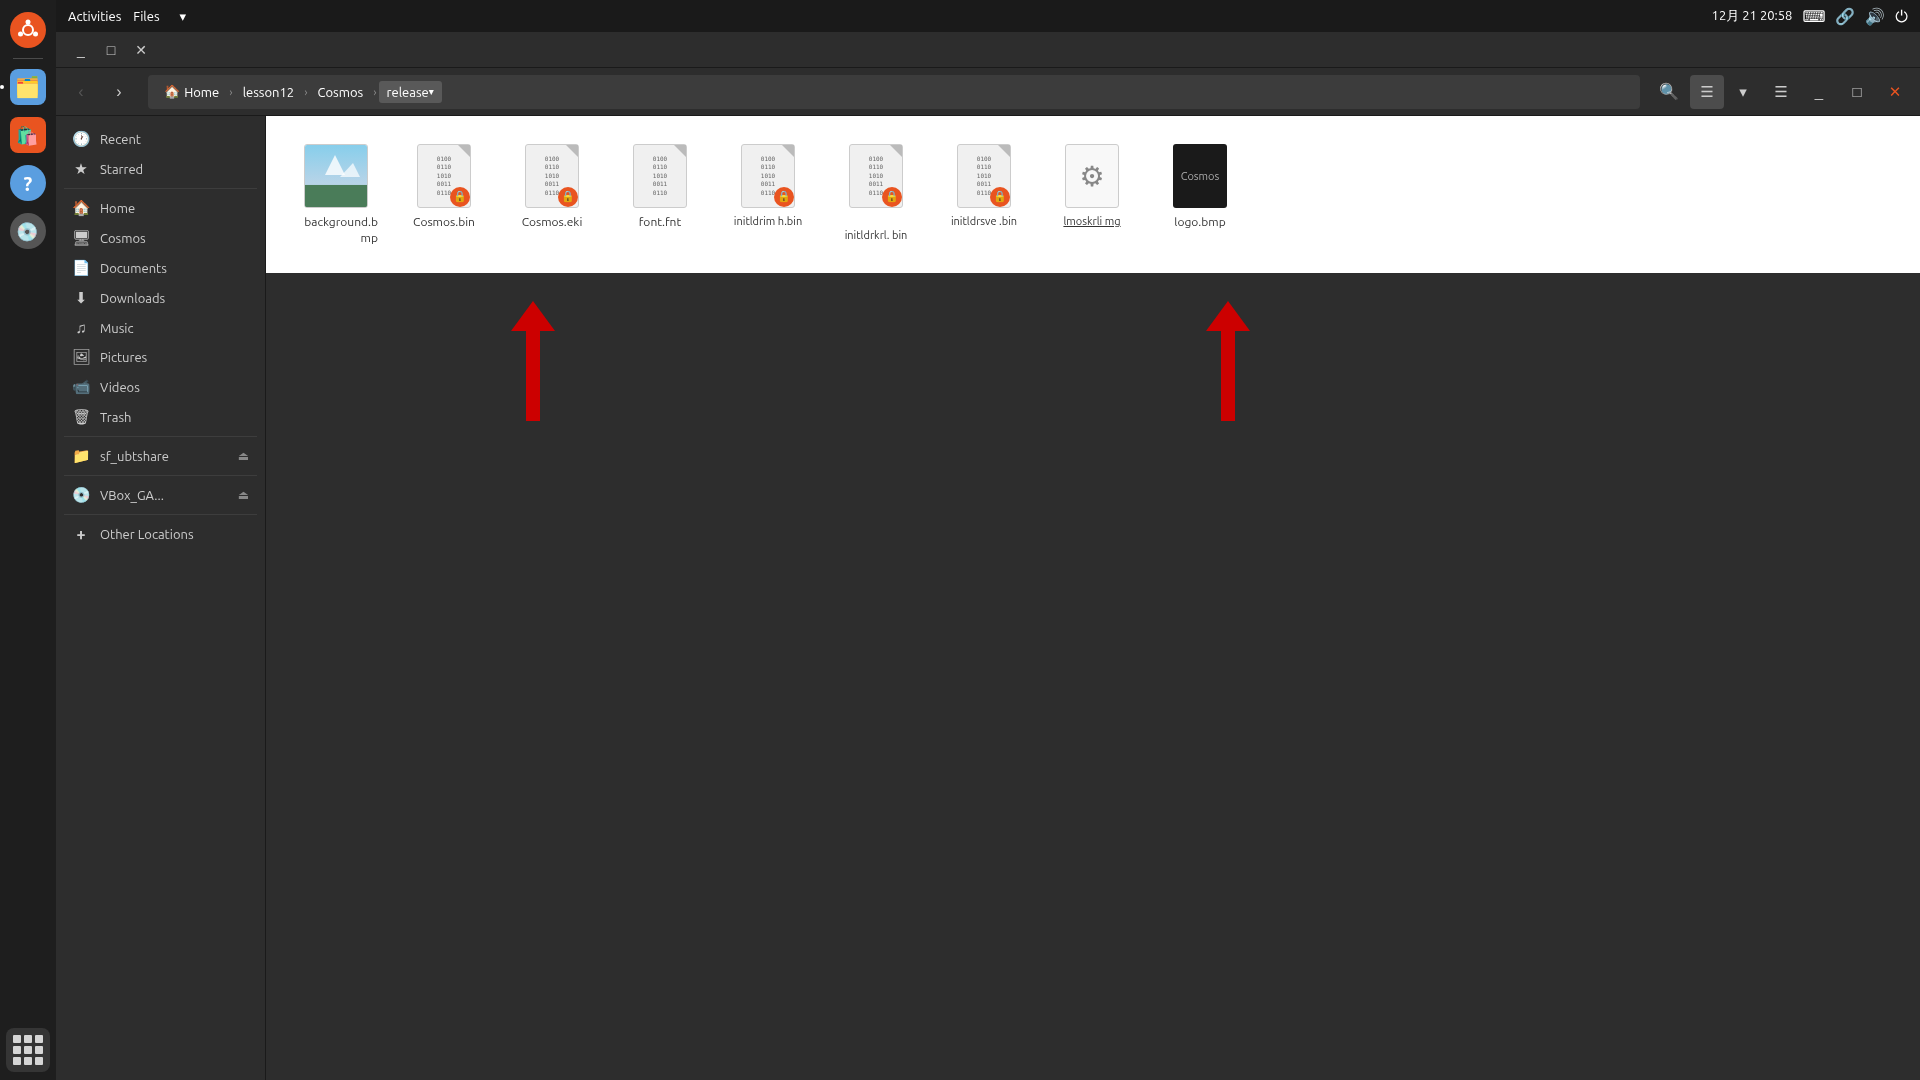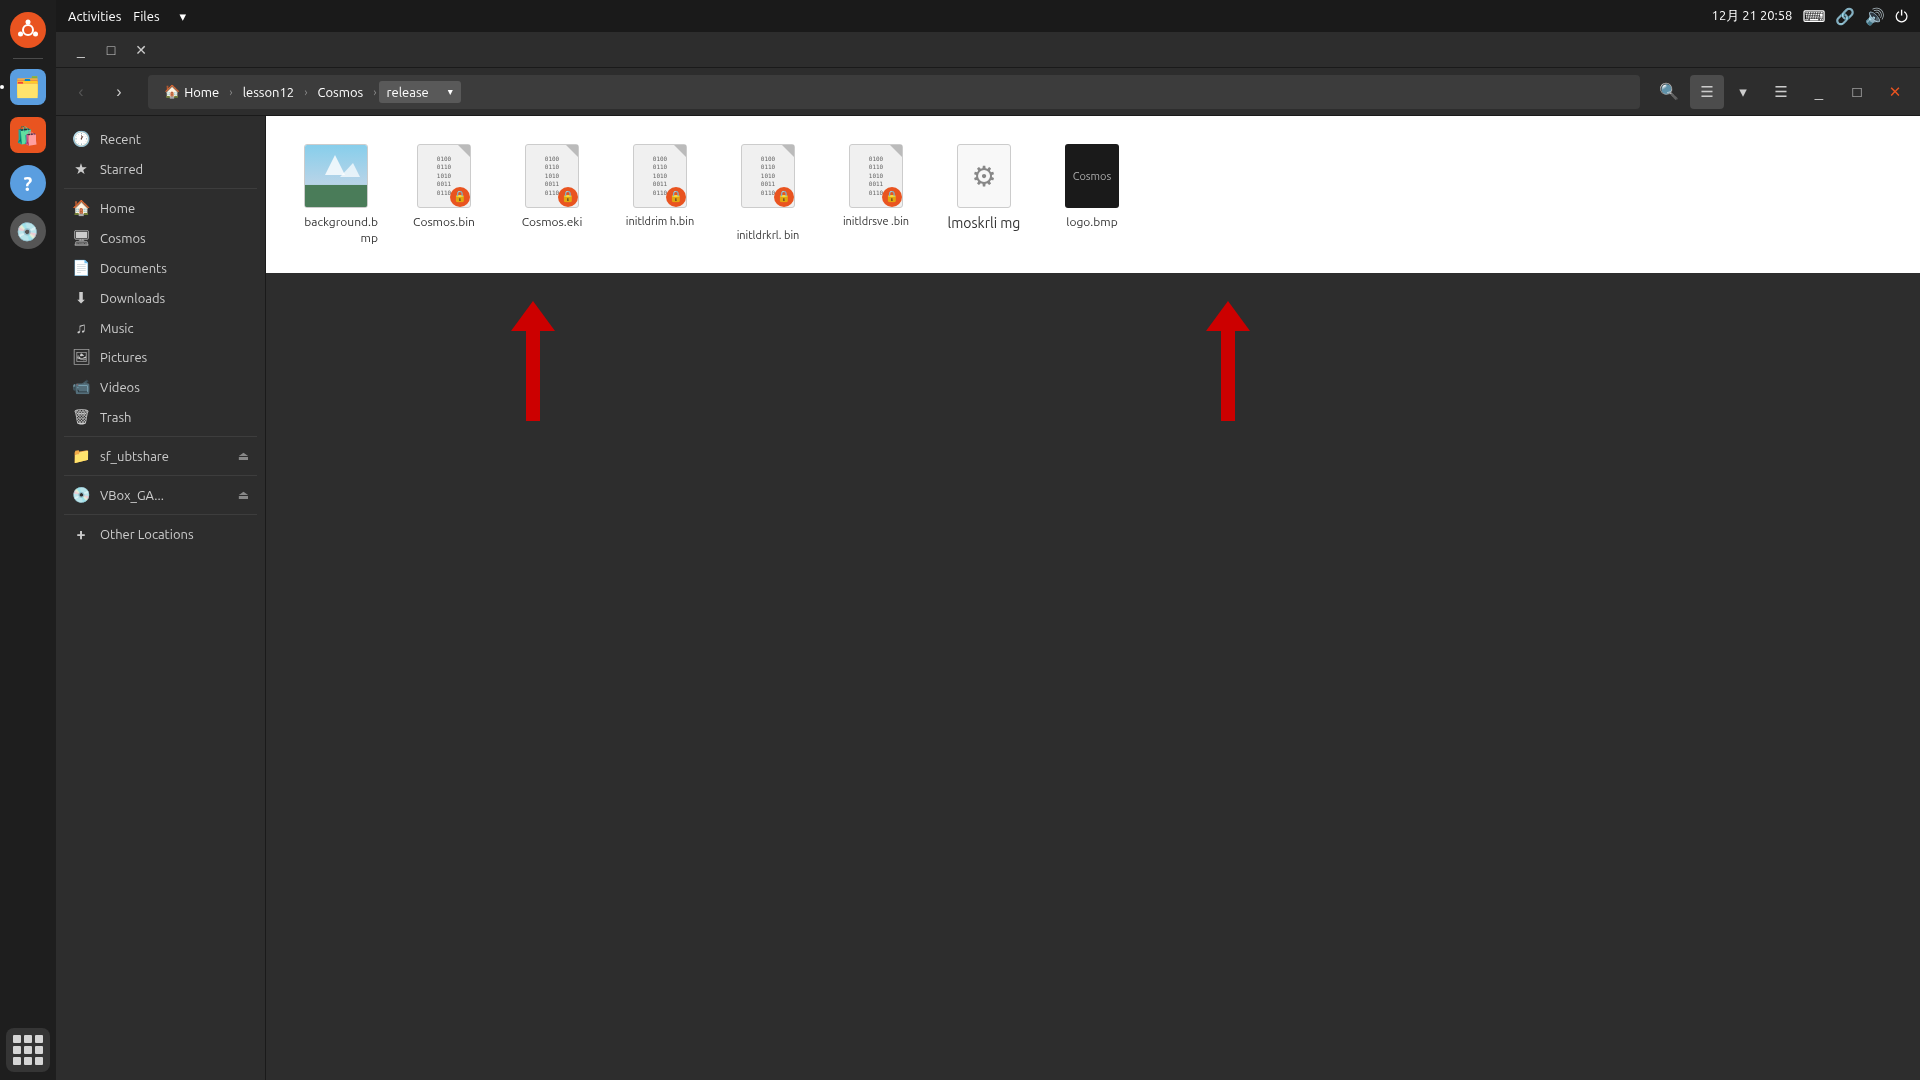--- a/index.html
+++ b/index.html
@@ -42,21 +42,21 @@
       background: #3c3c3c; border-radius: 4px; padding: 0 8px; height: 34px;
       margin: 0 8px;
     }
     .breadcrumb-item {
       padding: 4px 8px; color: #ffffff; font-size: 13px; cursor: pointer; border-radius: 3px;
       display: flex; align-items: center; gap: 4px;
     }
     .breadcrumb-separator { color: #888; font-size: 12px; }
     .breadcrumb-active {
       background: rgba(255,255,255,0.15); border-radius: 3px; padding: 4px 8px;
-      color: #fff; font-size: 13px; display: flex; align-items: center; gap: 19px;
+      color: #fff; font-size: 13px; display: flex; align-items: center; gap: 0;
     }
     .search-btn { width: 34px; height: 34px; background: transparent; border: none; border-radius: 4px; color: #ccc; cursor: pointer; display: flex; align-items: center; justify-content: center; font-size: 16px; }
     .view-controls { display: flex; align-items: center; gap: 2px; }
     .view-btn { width: 34px; height: 34px; background: transparent; border: none; border-radius: 4px; color: #ccc; cursor: pointer; display: flex; align-items: center; justify-content: center; font-size: 15px; }
     .view-btn.active { background: rgba(255,255,255,0.15); }
 
     
     .main-layout {
       display: flex;
       flex: 1;
@@ -457,20 +457,29 @@
           <div class="file-icon">
             <div class="bin-icon">
               <div class="bin-icon-corner"></div>
               <span style="font-size:6px;color:#666;">0100<br>0110<br>1010<br>0011<br>0110</span>
               <div class="lock-badge">🔒</div>
             </div>
           </div>
           <span class="file-name">Cosmos.eki</span>
         </div>
 
+        <div class="file-item">
+          <div class="file-icon">
+            <div class="bin-icon">
+              <div class="bin-icon-corner"></div>
+              <span style="font-size:6px;color:#666;">0100<br>0110<br>1010<br>0011<br>0110</span>
+            </div>
+          </div>
+          <span class="file-name">font.fnt</span>
+        </div>
 
         <div class="file-item">
           <div class="file-icon">
             <div class="bin-icon">
               <div class="bin-icon-corner"></div>
               <span style="font-size:6px;color:#666;">0100<br>0110<br>1010<br>0011<br>0110</span>
               <div class="lock-badge">🔒</div>
             </div>
           </div>
           <span class="file-name" style="font-size:11px;">initldrim h.bin</span>
@@ -497,21 +506,21 @@
           </div>
           <span class="file-name" style="font-size:11px;">initldrsve .bin</span>
         </div>
 
         <div class="file-item">
           <div class="file-icon">
             <div class="gear-file-icon">
               <span>⚙</span>
             </div>
           </div>
-          <span class="file-name" style="font-size:14px;">lmoskrli mg</span>
+          <span class="file-name" style="font-size:11px;text-decoration:underline;">lmoskrli mg</span>
         </div>
 
         <div class="file-item" style="position:relative;">
           <div class="file-icon">
             <div class="logo-icon">
               <span style="font-size:11px;color:#aaa;text-align:center;">Cosmos</span>
             </div>
           </div>
           <span class="file-name">logo.bmp</span>
         </div>

